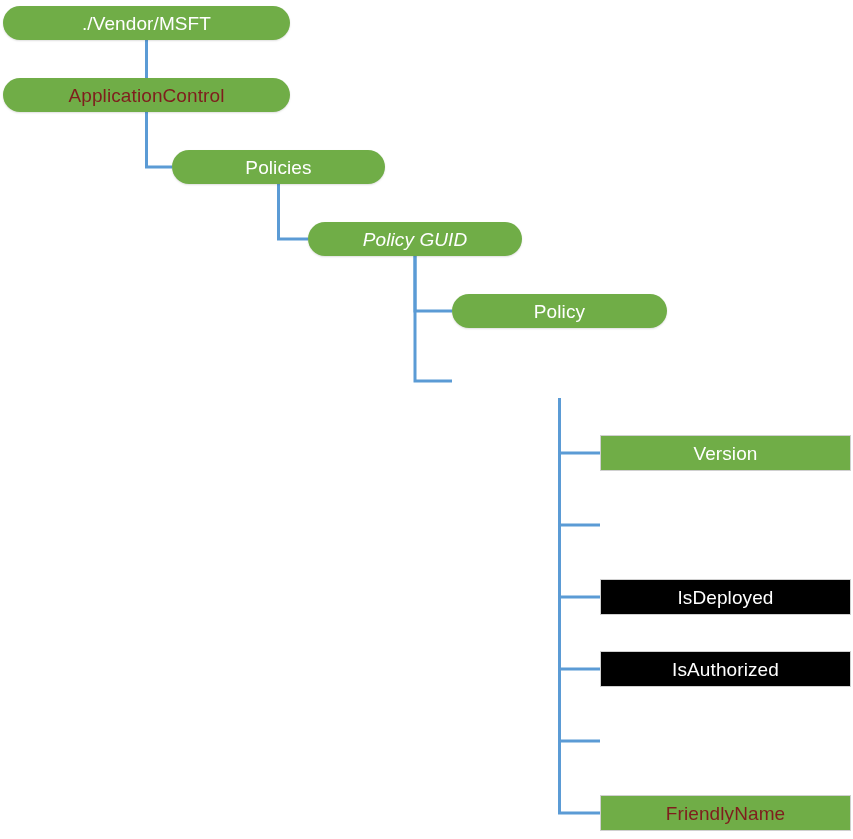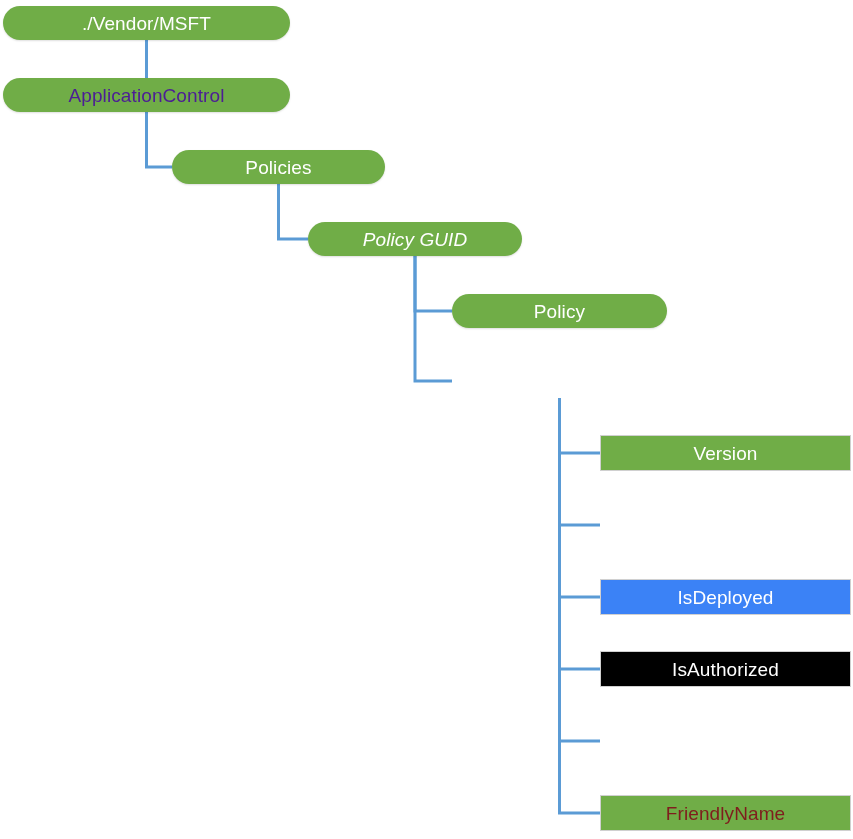--- a/index.html
+++ b/index.html
@@ -66,36 +66,36 @@
       <path d="M 559.5 398 L 559.5 453 L 600 453" fill="none" stroke="#5B9BD5" stroke-width="3" stroke-linecap="butt" stroke-linejoin="miter"></path>
       <path d="M 559.5 398 L 559.5 525 L 600 525" fill="none" stroke="#5B9BD5" stroke-width="3" stroke-linecap="butt" stroke-linejoin="miter"></path>
       <path d="M 559.5 398 L 559.5 597 L 600 597" fill="none" stroke="#5B9BD5" stroke-width="3" stroke-linecap="butt" stroke-linejoin="miter"></path>
       <path d="M 559.5 398 L 559.5 669 L 600 669" fill="none" stroke="#5B9BD5" stroke-width="3" stroke-linecap="butt" stroke-linejoin="miter"></path>
       <path d="M 559.5 398 L 559.5 741 L 600 741" fill="none" stroke="#5B9BD5" stroke-width="3" stroke-linecap="butt" stroke-linejoin="miter"></path>
       <path d="M 559.5 398 L 559.5 813 L 600 813" fill="none" stroke="#5B9BD5" stroke-width="3" stroke-linecap="butt" stroke-linejoin="miter"></path>
     </svg>
 <div class="node rounded" style="left: 3px; top: 6px; width: 287px; height: 34px; background: rgb(112, 173, 71); color: rgb(255, 255, 255);">
       <span class="node-label">./Vendor/MSFT</span>
     </div>
-    <div class="node rounded" style="left: 3px; top: 78px; width: 287px; height: 34px; background: rgb(112, 173, 71); color: #4c1d95; text-align: right;">
+    <div class="node rounded" style="left: 3px; top: 78px; width: 287px; height: 34px; background: rgb(112, 173, 71); color: #7f1d1d; text-align: right;">
       <span class="node-label">ApplicationControl</span>
     </div>
     <div class="node rounded" style="left: 172px; top: 150px; width: 213px; height: 34px; background: rgb(112, 173, 71); color: rgb(255, 255, 255); justify-content: center;">
       <span class="node-label">Policies</span>
     </div>
     <div class="node rounded italic" style="left: 308px; top: 222px; width: 214px; height: 34px; background: rgb(112, 173, 71); color: rgb(255, 255, 255);">
       <span class="node-label">Policy GUID</span>
     </div>
     <div class="node rounded" style="left: 452px; top: 294px; width: 215px; height: 34px; background: rgb(112, 173, 71); color: rgb(255, 255, 255);">
       <span class="node-label">Policy</span>
     </div>
     <div class="node rect" style="left: 600px; top: 435px; width: 251px; height: 36px; background: rgb(112, 173, 71); color: rgb(255, 255, 255); border-color: rgb(208, 208, 208);">
       <span class="node-label">Version</span>
     </div>
-    <div class="node rect" style="left: 600px; top: 579px; width: 251px; height: 36px; background: #3b82f6; color: rgb(255, 255, 255); border-color: rgb(208, 208, 208);">
+    <div class="node rect" style="left: 600px; top: 579px; width: 251px; height: 36px; background: #000000; color: rgb(255, 255, 255); border-color: rgb(208, 208, 208);">
       <span class="node-label">IsDeployed</span>
     </div>
     <div class="node rect" style="left: 600px; top: 651px; width: 251px; height: 36px; background: #000000; color: rgb(255, 255, 255); border-color: rgb(208, 208, 208);">
       <span class="node-label">IsAuthorized</span>
     </div>
     <div class="node rect" style="left: 600px; top: 795px; width: 251px; height: 36px; background: rgb(112, 173, 71); color: #7f1d1d; border-color: rgb(208, 208, 208);">
       <span class="node-label">FriendlyName</span>
     </div>
   </div>
 

